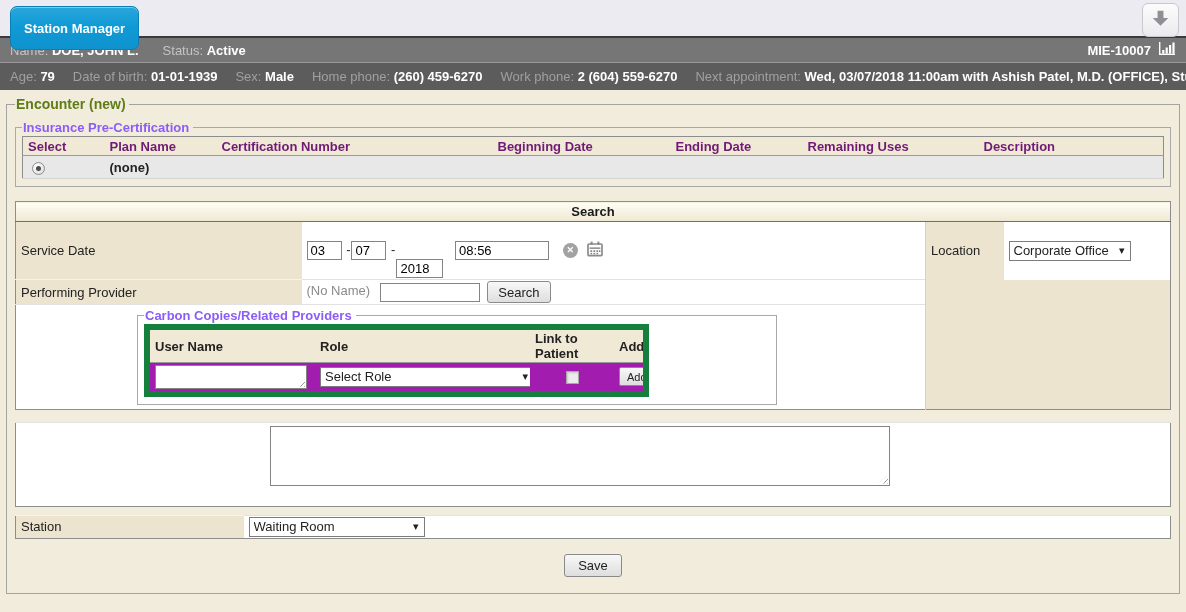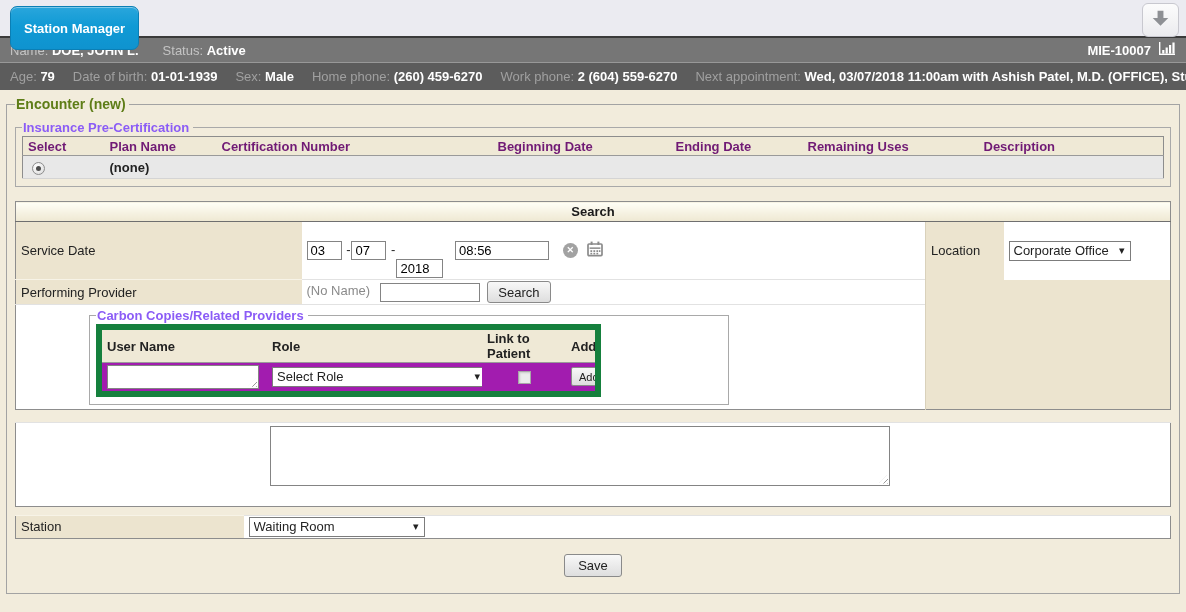--- a/index.html
+++ b/index.html
@@ -68,21 +68,21 @@
   .ins-tbl th {
     background:#efe9d6; text-align:left; font-weight:bold; color:#701a75;
     border-bottom:1px solid #9a9a9a; height:19px; padding:1px 5px;
   }
   .ins-tbl td.rowdata { background:#e8e8e8; height:23px; border-bottom:1px solid #d4d4d4; }
 
   
   .det-tbl { margin-bottom:12px; }
   .beige-rest { background:#ece4cf; border-left:1px solid #d9d1bb; }
   .cc-cell { vertical-align:top; padding:3px 4px 4px 4px; }
-  .cc-fs { margin-left:69px; width:640px; background:#fff; }
+  .cc-fs { margin-left:117px; width:640px; background:#fff; }
   .cc-tbl { width:505px; border-collapse:collapse; border:6px solid #15803d; table-layout:fixed; }
   .cc-tbl th { background:#efe9d6; text-align:left; font-weight:bold; border-bottom:1px solid #9a9a9a; height:19px; padding:1px 5px; }
   .cc-tbl td { height:31px; background:#a21caf; }
 
   
   .notes-tbl { margin-bottom:8px; }
   .notes-cell { height:84px; vertical-align:top; padding:2px; }
 
   
   .sta-tbl { margin-bottom:0; }

